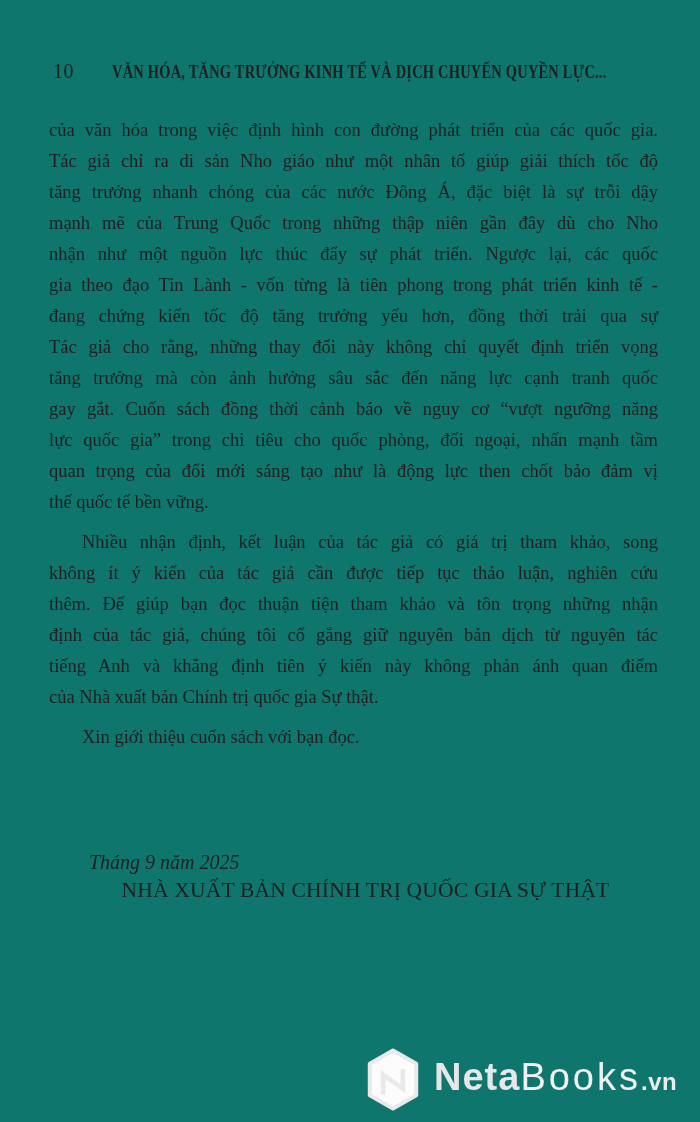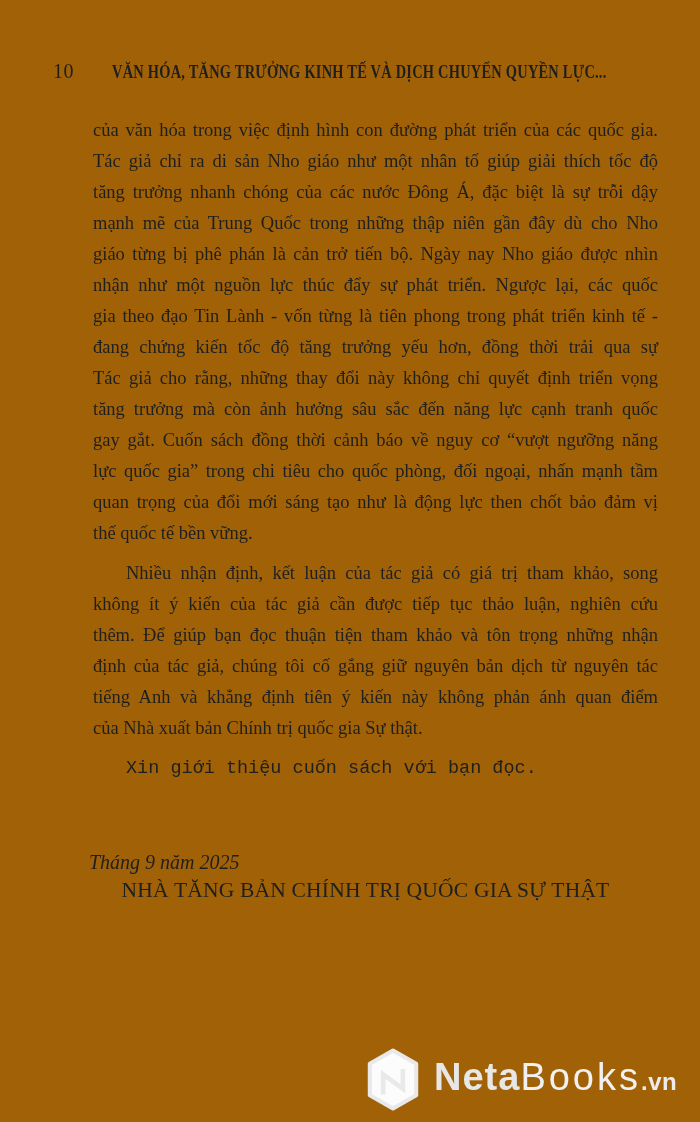--- a/index.html
+++ b/index.html
@@ -1,43 +1,43 @@
 <!DOCTYPE html>
 <html lang="vi"><head>
 <meta charset="utf-8">
 <style>
   html,body { margin:0; padding:0; background:#ffffff; }
   .page {
     position:relative;
     width:700px; height:1122px;
-    background:#a16207;
+    background:#0f766e;
     overflow:hidden;
     font-family:"Liberation Serif","DejaVu Serif",serif;
     color:#1f1f1f;
   }
 
   
   .header {
     position:absolute; top:60px; left:53px; right:40px;
     display:flex; align-items:baseline;
   }
   .pagenum { font-size:20px; letter-spacing:0.5px; }
   .running {
     font-size:18px; font-weight:700; white-space:nowrap;
     transform:scaleX(0.8); transform-origin:0 50%;
     margin-left:38px; letter-spacing:0.3px;
   }
 
   
   .textblock { position:absolute; top:115px; left:49px; width:609px; }
   .para { margin:0 0 9px 0; }
-  .para:last-child { margin-bottom:0;font-family:Liberation Mono, monospace; }
+  .para:last-child { margin-bottom:0; }
   .line {
     font-size:18.5px; line-height:31px;
-    text-align:justify; text-align-last:justify;margin-left:44px;
+    text-align:justify; text-align-last:justify;
   }
   .line.last { text-align-last:left; }
   .line.indent { text-indent:33px; }
 
   .dateline {
     position:absolute; top:849px; left:49px; width:609px;
     box-sizing:border-box; padding-left:40px;
     font-style:italic; font-size:20px; line-height:26px;
   }
   .publisher {
@@ -71,21 +71,20 @@
     <span class="pagenum">10</span>
     <span class="running">VĂN HÓA, TĂNG TRƯỞNG KINH TẾ VÀ DỊCH CHUYỂN QUYỀN LỰC...</span>
   </div>
 
   <div class="textblock" id="paragraphs">
       <div class="para">
         <div class="line">của văn hóa trong việc định hình con đường phát triển của các quốc gia.</div>
         <div class="line">Tác giả chỉ ra di sản Nho giáo như một nhân tố giúp giải thích tốc độ</div>
         <div class="line">tăng trưởng nhanh chóng của các nước Đông Á, đặc biệt là sự trỗi dậy</div>
         <div class="line">mạnh mẽ của Trung Quốc trong những thập niên gần đây dù cho Nho</div>
-        <div class="line">giáo từng bị phê phán là cản trở tiến bộ. Ngày nay Nho giáo được nhìn</div>
         <div class="line">nhận như một nguồn lực thúc đẩy sự phát triển. Ngược lại, các quốc</div>
         <div class="line">gia theo đạo Tin Lành - vốn từng là tiên phong trong phát triển kinh tế -</div>
         <div class="line">đang chứng kiến tốc độ tăng trưởng yếu hơn, đồng thời trải qua sự</div>
         <div class="line">Tác giả cho rằng, những thay đổi này không chỉ quyết định triển vọng</div>
         <div class="line">tăng trưởng mà còn ảnh hưởng sâu sắc đến năng lực cạnh tranh quốc</div>
         <div class="line">gay gắt. Cuốn sách đồng thời cảnh báo về nguy cơ “vượt ngưỡng năng</div>
         <div class="line">lực quốc gia” trong chi tiêu cho quốc phòng, đối ngoại, nhấn mạnh tầm</div>
         <div class="line">quan trọng của đổi mới sáng tạo như là động lực then chốt bảo đảm vị</div>
         <div class="line last">thế quốc tế bền vững.</div>
       </div>
@@ -96,21 +95,21 @@
         <div class="line">định của tác giả, chúng tôi cố gắng giữ nguyên bản dịch từ nguyên tác</div>
         <div class="line">tiếng Anh và khẳng định tiên ý kiến này không phản ánh quan điểm</div>
         <div class="line last">của Nhà xuất bản Chính trị quốc gia Sự thật.</div>
       </div>
       <div class="para">
         <div class="line last indent">Xin giới thiệu cuốn sách với bạn đọc.</div>
       </div>
     </div>
 
   <div class="dateline">Tháng 9 năm 2025</div>
-  <div class="publisher">NHÀ TĂNG BẢN CHÍNH TRỊ QUỐC GIA SỰ THẬT</div>
+  <div class="publisher">NHÀ XUẤT BẢN CHÍNH TRỊ QUỐC GIA SỰ THẬT</div>
 
   <div class="watermark">
     <svg class="wm-logo" viewBox="0 0 100 108" aria-hidden="true">
       <path d="M50 4 L90 27 L90 81 L50 104 L10 81 L10 27 Z" fill="#fcfcfc" stroke="#e9e9e9" stroke-width="7" stroke-linejoin="round"></path>
       <path d="M33 76 L33 45 L67 70 L67 40" fill="none" stroke="#e9e9e9" stroke-width="8" stroke-linejoin="miter" stroke-linecap="square"></path>
     </svg>
     <div class="wm-text"><span class="wm-neta">Neta</span><span class="wm-books">Books</span><span class="wm-vn">.vn</span></div>
   </div>
 
 </div>

